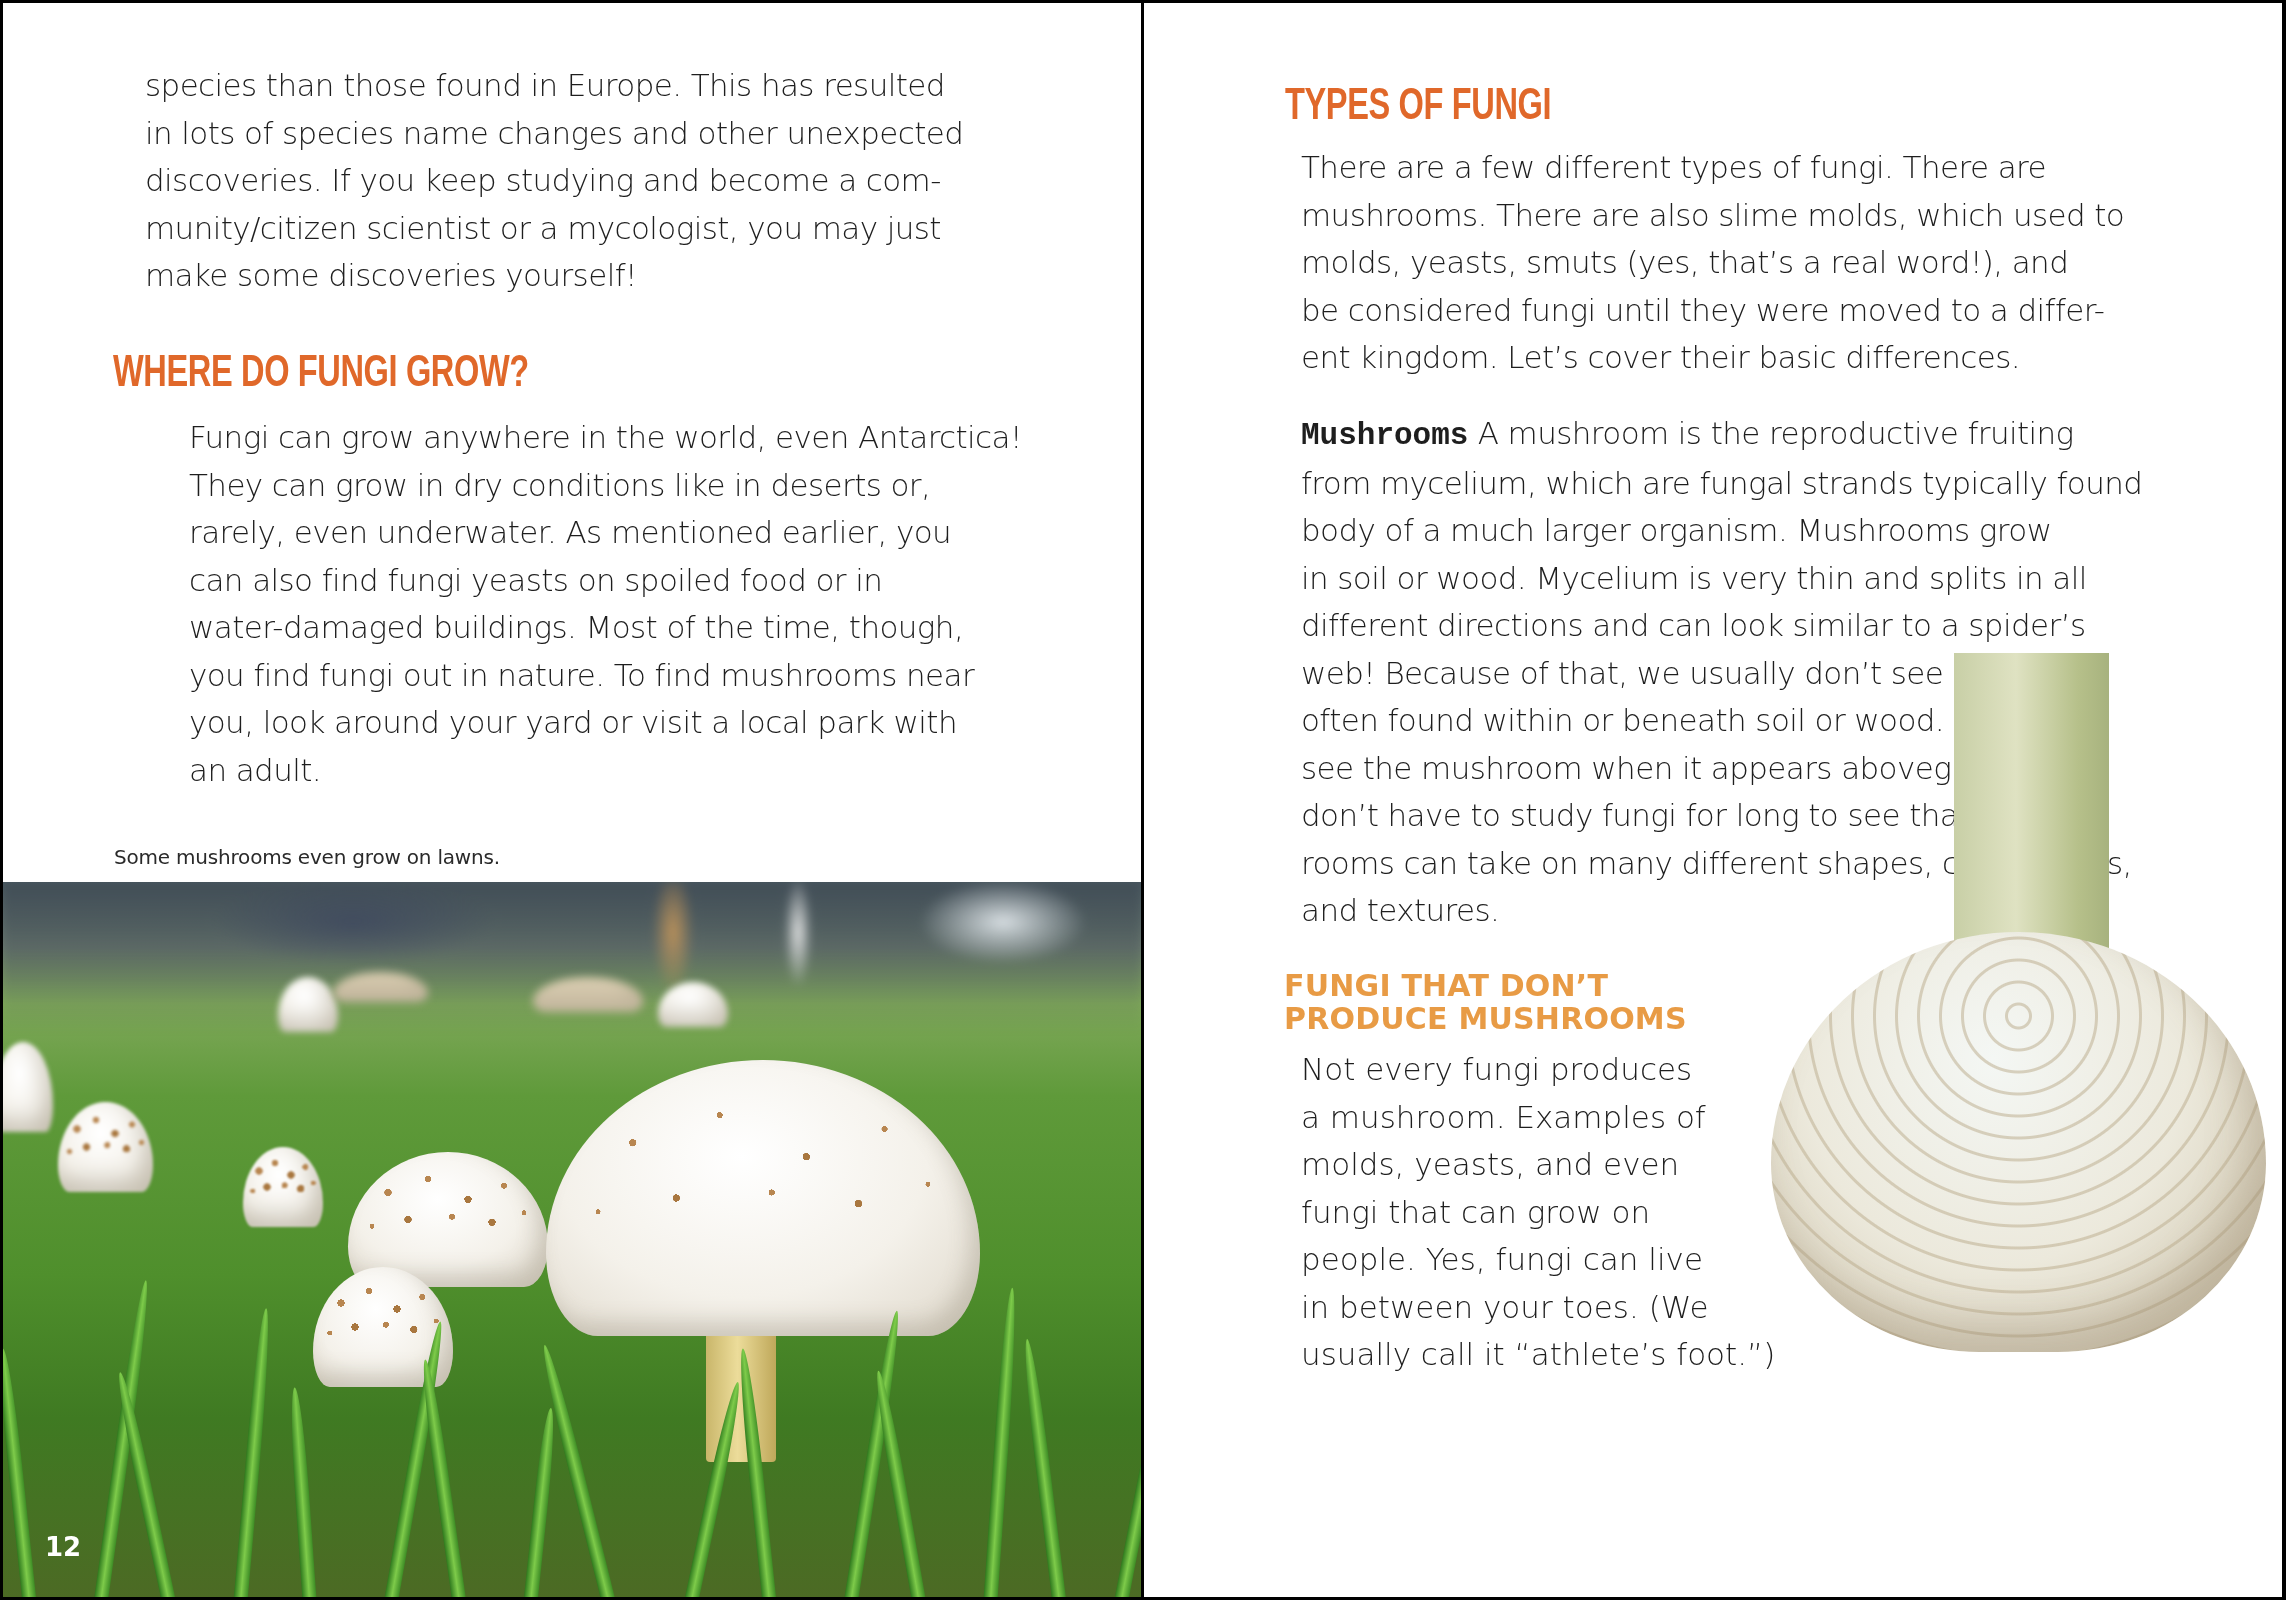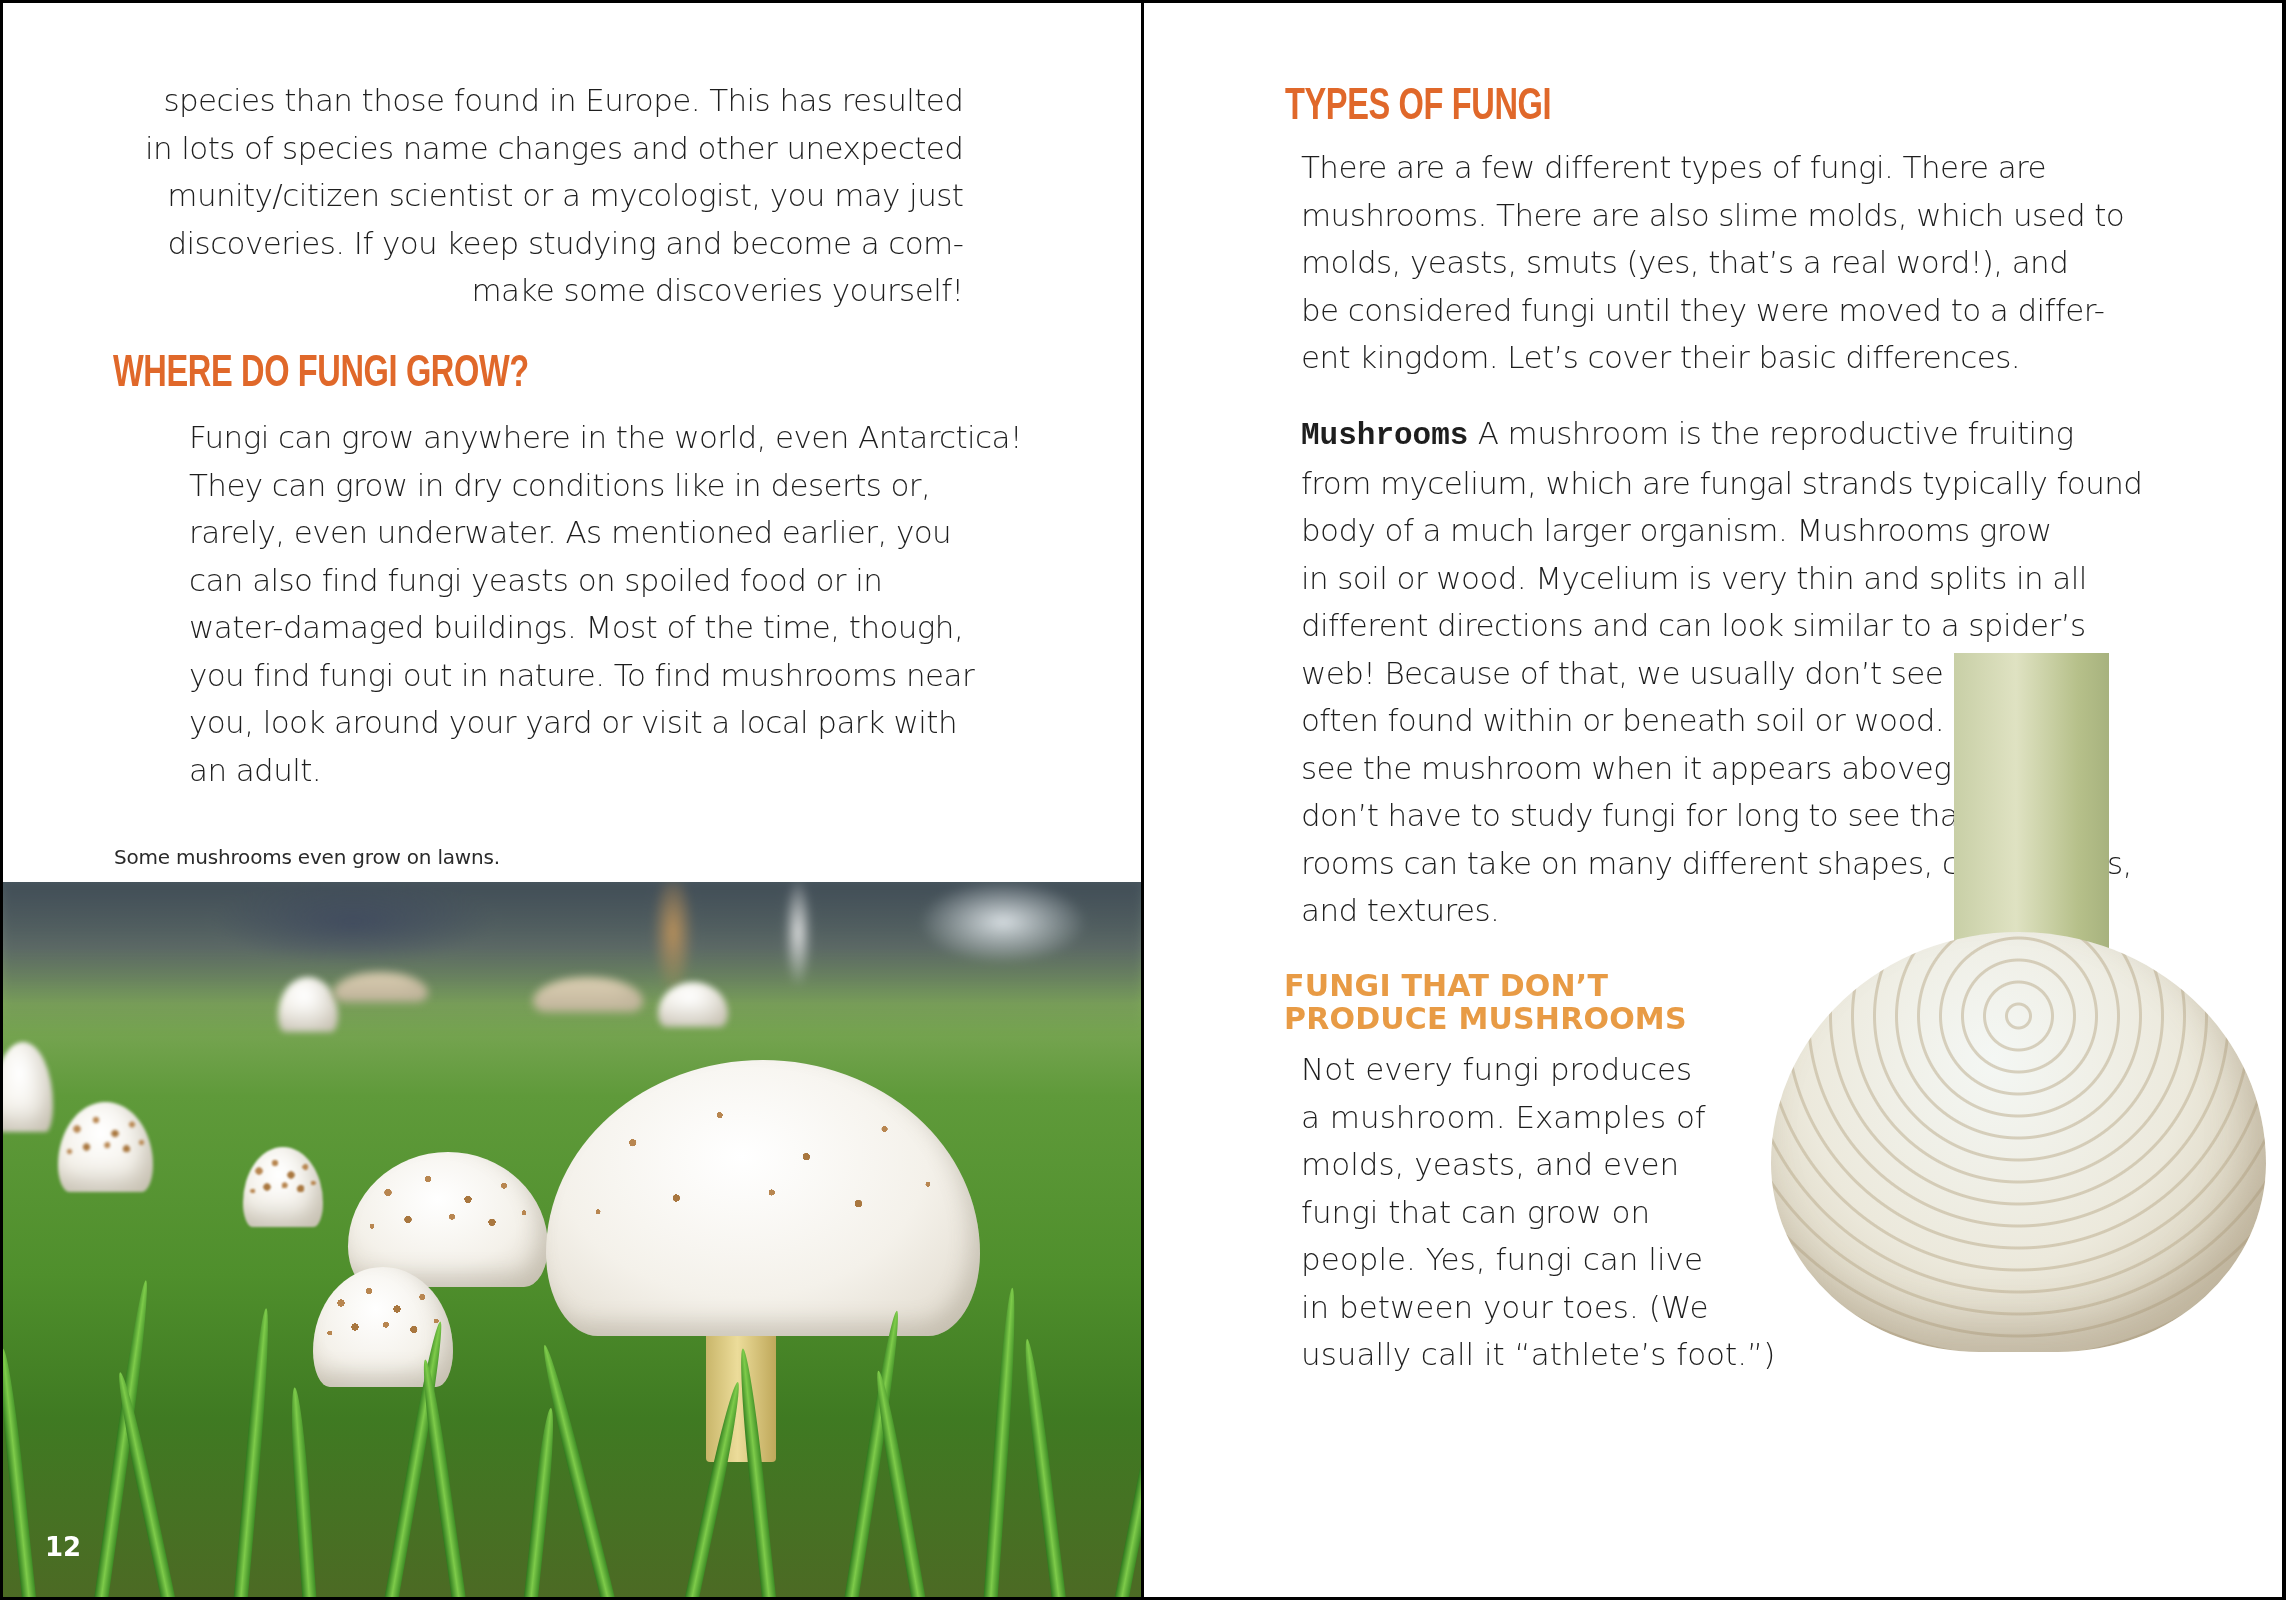--- a/index.html
+++ b/index.html
@@ -119,25 +119,25 @@
     background: linear-gradient(90deg, #c8cfa6, #dfe2c2 40%, #b6c08a 80%, #a7b27e);
   }
 </style>
 </head>
 <body>
 
 <div class="spread">
 
   <div class="page left">
 
-    <p class="body-text" style="left:142px; top:74px;text-align:right;">
+    <p class="body-text" style="left:142px; top:59px;">
       <span class="line">species than those found in Europe. This has resulted</span>
       <span class="line">in lots of species name changes and other unexpected</span>
+      <span class="line">discoveries. If you keep studying and become a com-</span>
       <span class="line">munity/citizen scientist or a mycologist, you may just</span>
-      <span class="line">discoveries. If you keep studying and become a com-</span>
       <span class="line">make some discoveries yourself!</span>
     </p>
 
     <div class="heading-condensed" style="left:110px; top:346px;">WHERE DO FUNGI GROW?</div>
 
     <p class="body-text" style="left:142px; top:411px;margin-left:44px;">
       <span class="line">Fungi can grow anywhere in the world, even Antarctica!</span>
       <span class="line">They can grow in dry conditions like in deserts or,</span>
       <span class="line">rarely, even underwater. As mentioned earlier, you</span>
       <span class="line">can also find fungi yeasts on spoiled food or in</span>

